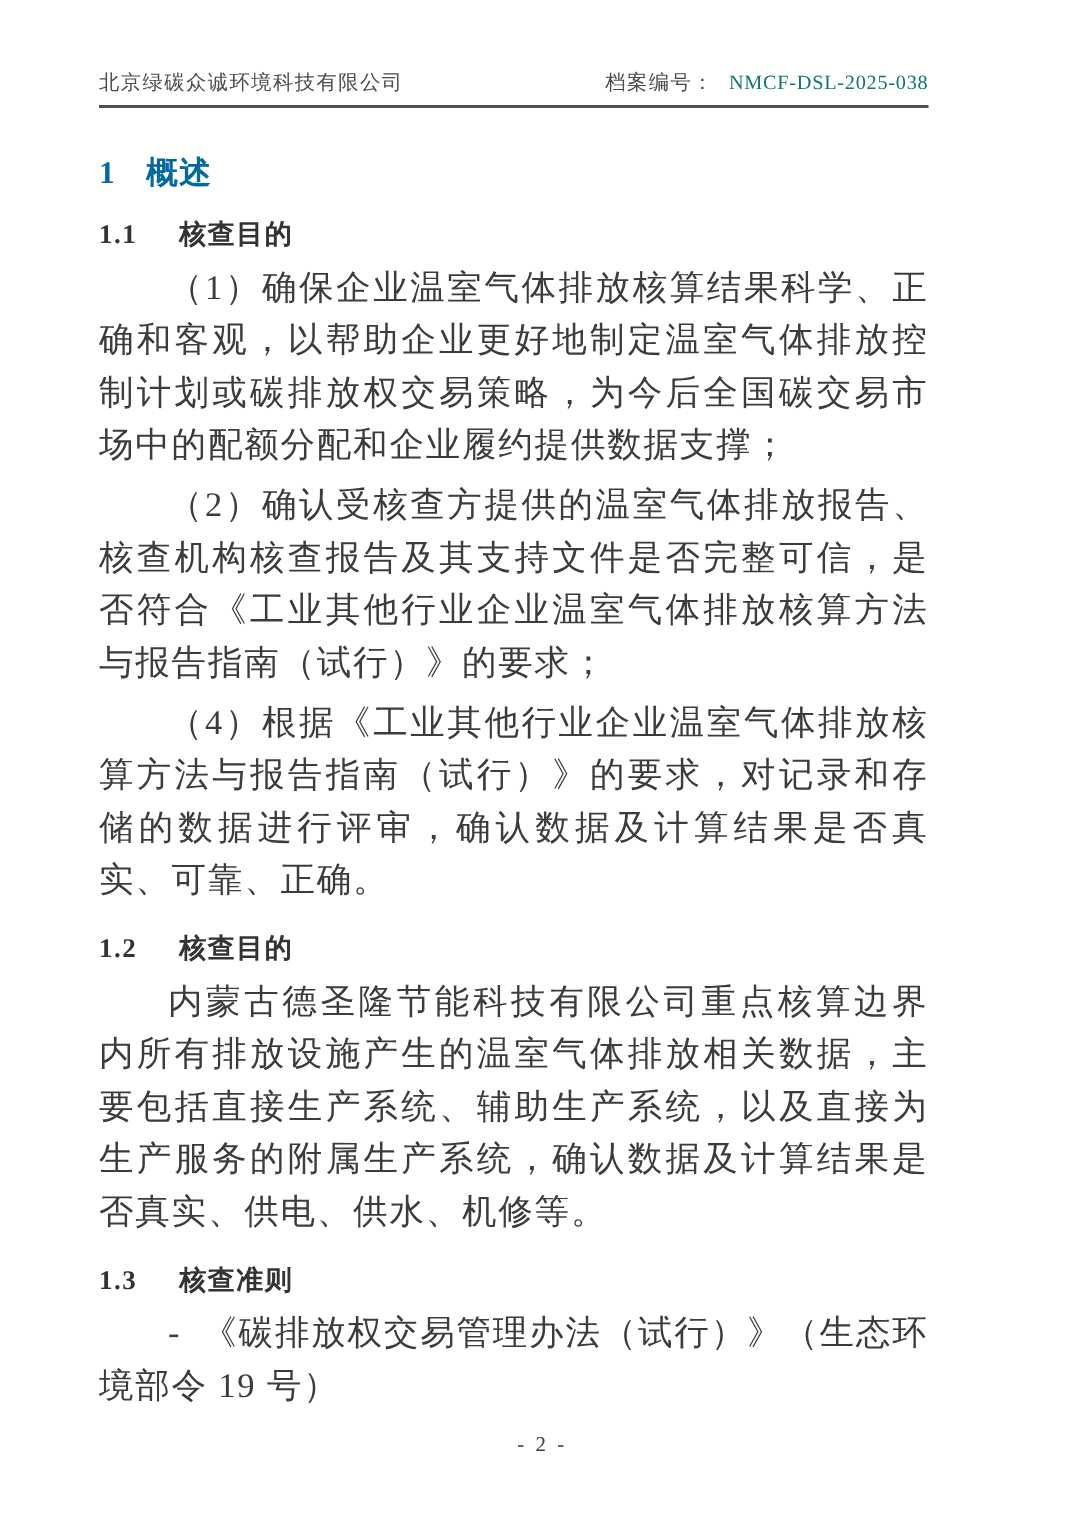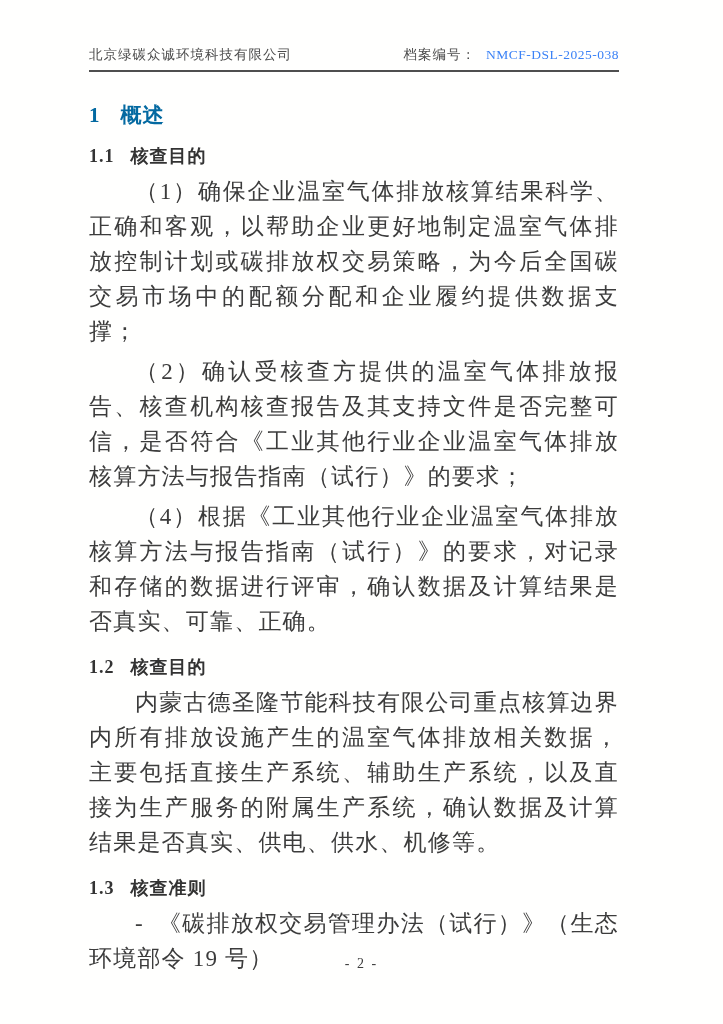--- a/index.html
+++ b/index.html
@@ -6,21 +6,21 @@
     margin: 0;
     padding: 0;
     background: #ffffff;
   }
   .page {
     position: relative;
     width: 723px;
     height: 1024px;
     background: #fffffe;
     box-sizing: border-box;
-    padding: 46px 104px 0 89px;
+    padding: 46px 104px 0 66px;
     font-family: "Liberation Serif", "DejaVu Serif", serif;
     color: #3c3c3c;
     overflow: hidden;
   }
   .header {
     display: flex;
     justify-content: space-between;
     align-items: flex-end;
     border-bottom: 2px solid #4f4f4f;
     padding-bottom: 6px;
@@ -34,40 +34,40 @@
     display: flex;
     align-items: baseline;
     margin-left: 30px;
   }
   .header .file-label {
     letter-spacing: 1px;
     margin-right: 10px;
   }
   .header .file-num {
     letter-spacing: 0.5px;
-    color: #3b82f6;
+    color: #0f766e;
   }
   h1.chapter {
     margin: 30px 0 0 0;
     font-size: 21px;
     font-weight: bold;
     color: #0369a1;
     letter-spacing: 1px;
     line-height: 26px;
   }
   h1.chapter .h-num { margin-right: 20px; }
   h2.section {
     margin: 16px 0 6px 0;
     font-size: 18px;
     font-weight: bold;
     color: #333333;
     letter-spacing: 1px;
     line-height: 24px;
   }
-  h2.section .h-num { margin-right: 16px; }
+  h2.section .h-num { margin-right: 28px; }
   p.body-p {
     margin: 0 0 5px 0;
     font-size: 23px;
     line-height: 35px;
     letter-spacing: 1.2px;
     text-align: justify;
     text-indent: 2em;
     color: #3c3c3c;
   }
   p.list-item .bullet {

